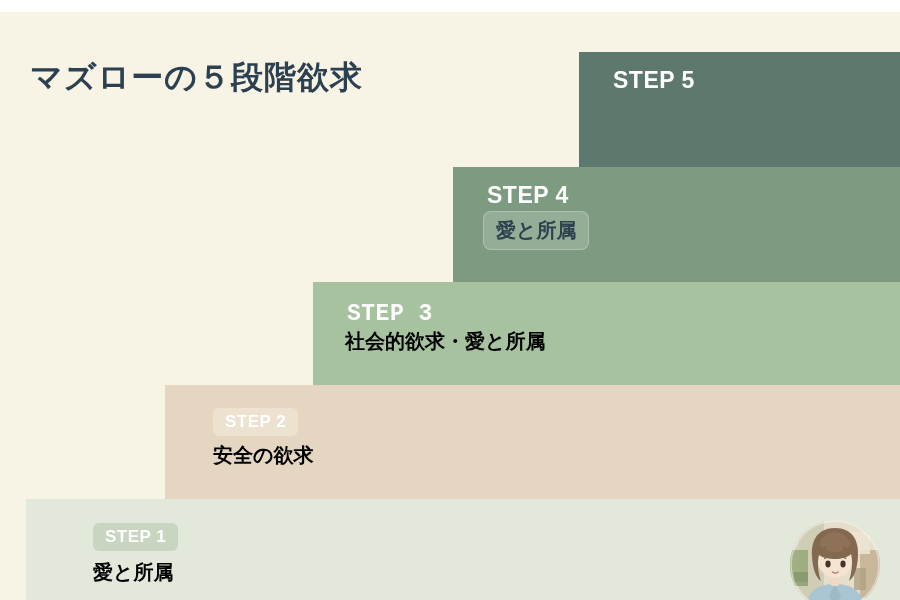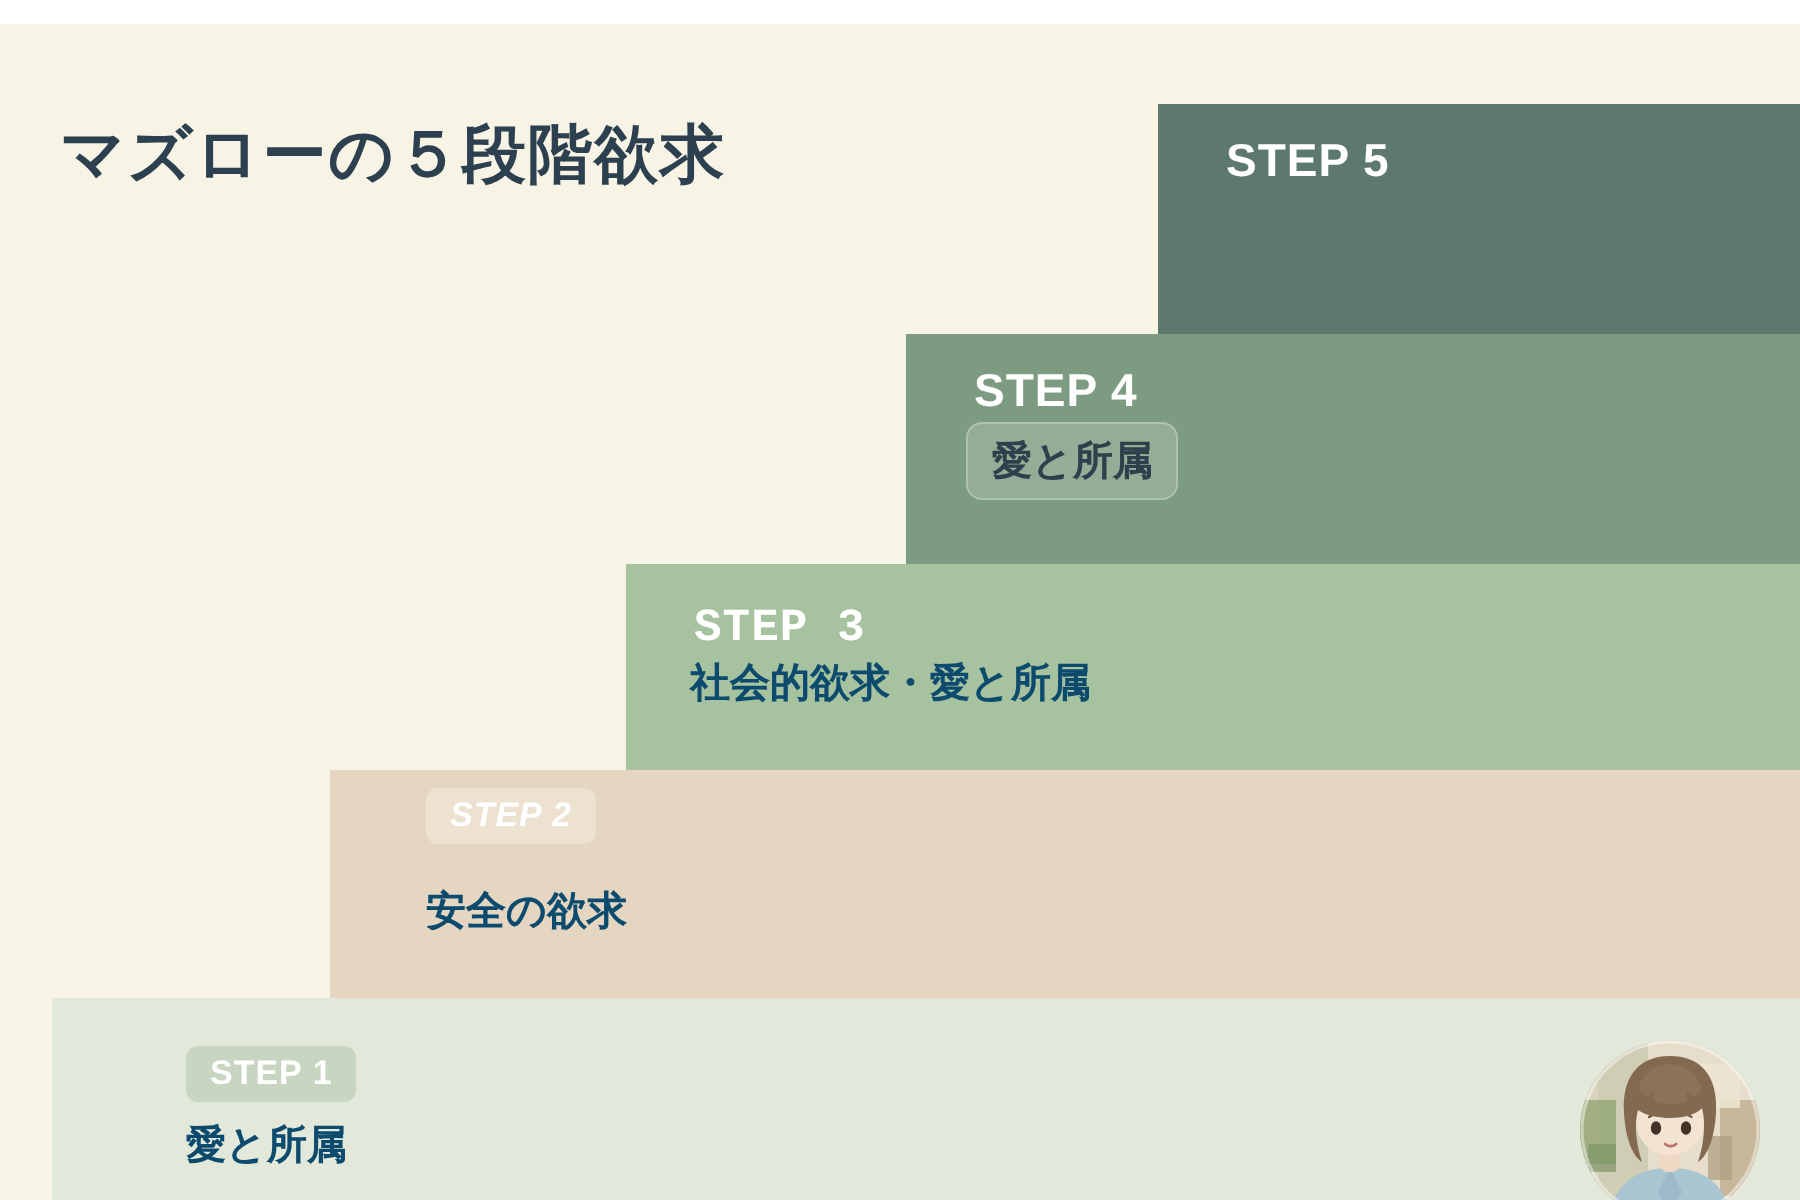--- a/index.html
+++ b/index.html
@@ -31,26 +31,26 @@
   .step5 .step-label{left:34px;top:15px;}
   .step4 .step-label{left:34px;top:15px;}
   .step3 .step-label{left:34px;top:19px;font-family:Liberation Mono, monospace;}
 
   .step-label-badge{
     position:absolute;
     font-size:17px;font-weight:700;color:#ffffff;
     letter-spacing:0.5px;white-space:nowrap;
     padding:4px 12px;border-radius:6px;
   }
-  .step2 .step-label-badge{left:48px;top:9px;background:#ede1cf;font-style:italic;}
+  .step2 .step-label-badge{left:48px;top:23px;background:#ede1cf;}
   .step1 .step-label-badge{left:67px;top:24px;background:#c8d5c0;}
 
   .need{
     position:absolute;
-    font-size:20px;font-weight:700;color:#0c4a6e;
+    font-size:20px;font-weight:700;color:#000000;
     white-space:nowrap;
   }
   .need.boxed{
     background:rgba(255,255,255,0.18);
     border:1px solid rgba(255,255,255,0.25);
     border-radius:8px;
     padding:5px 12px;
     color:#2c414c;
   }
   .step5 .need{left:30px;top:46px;}

